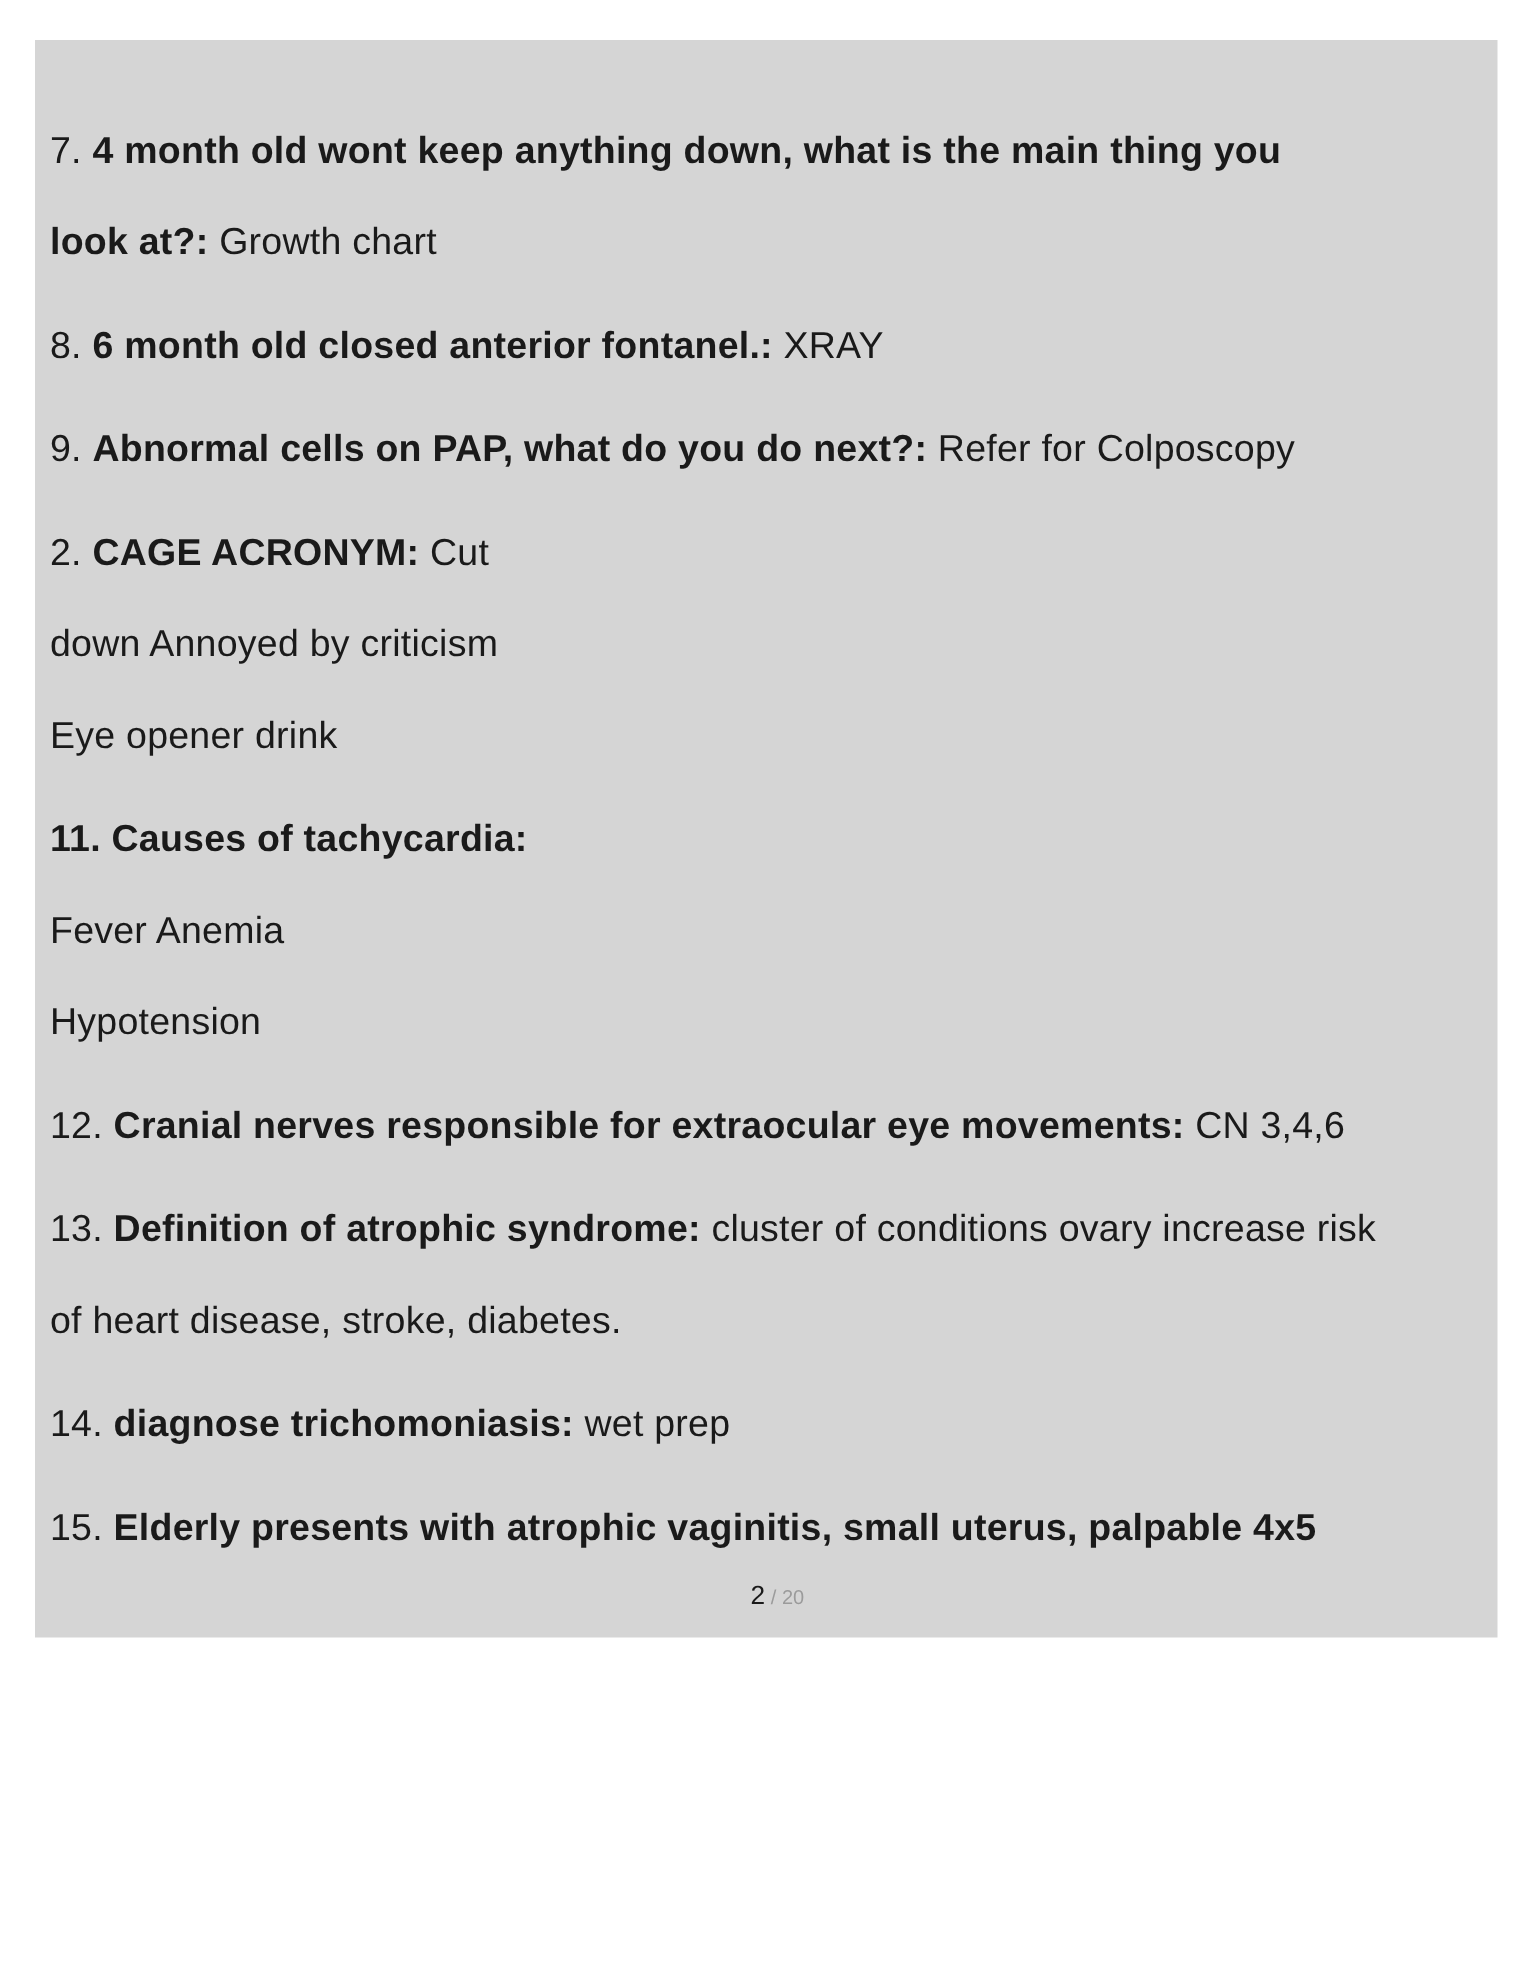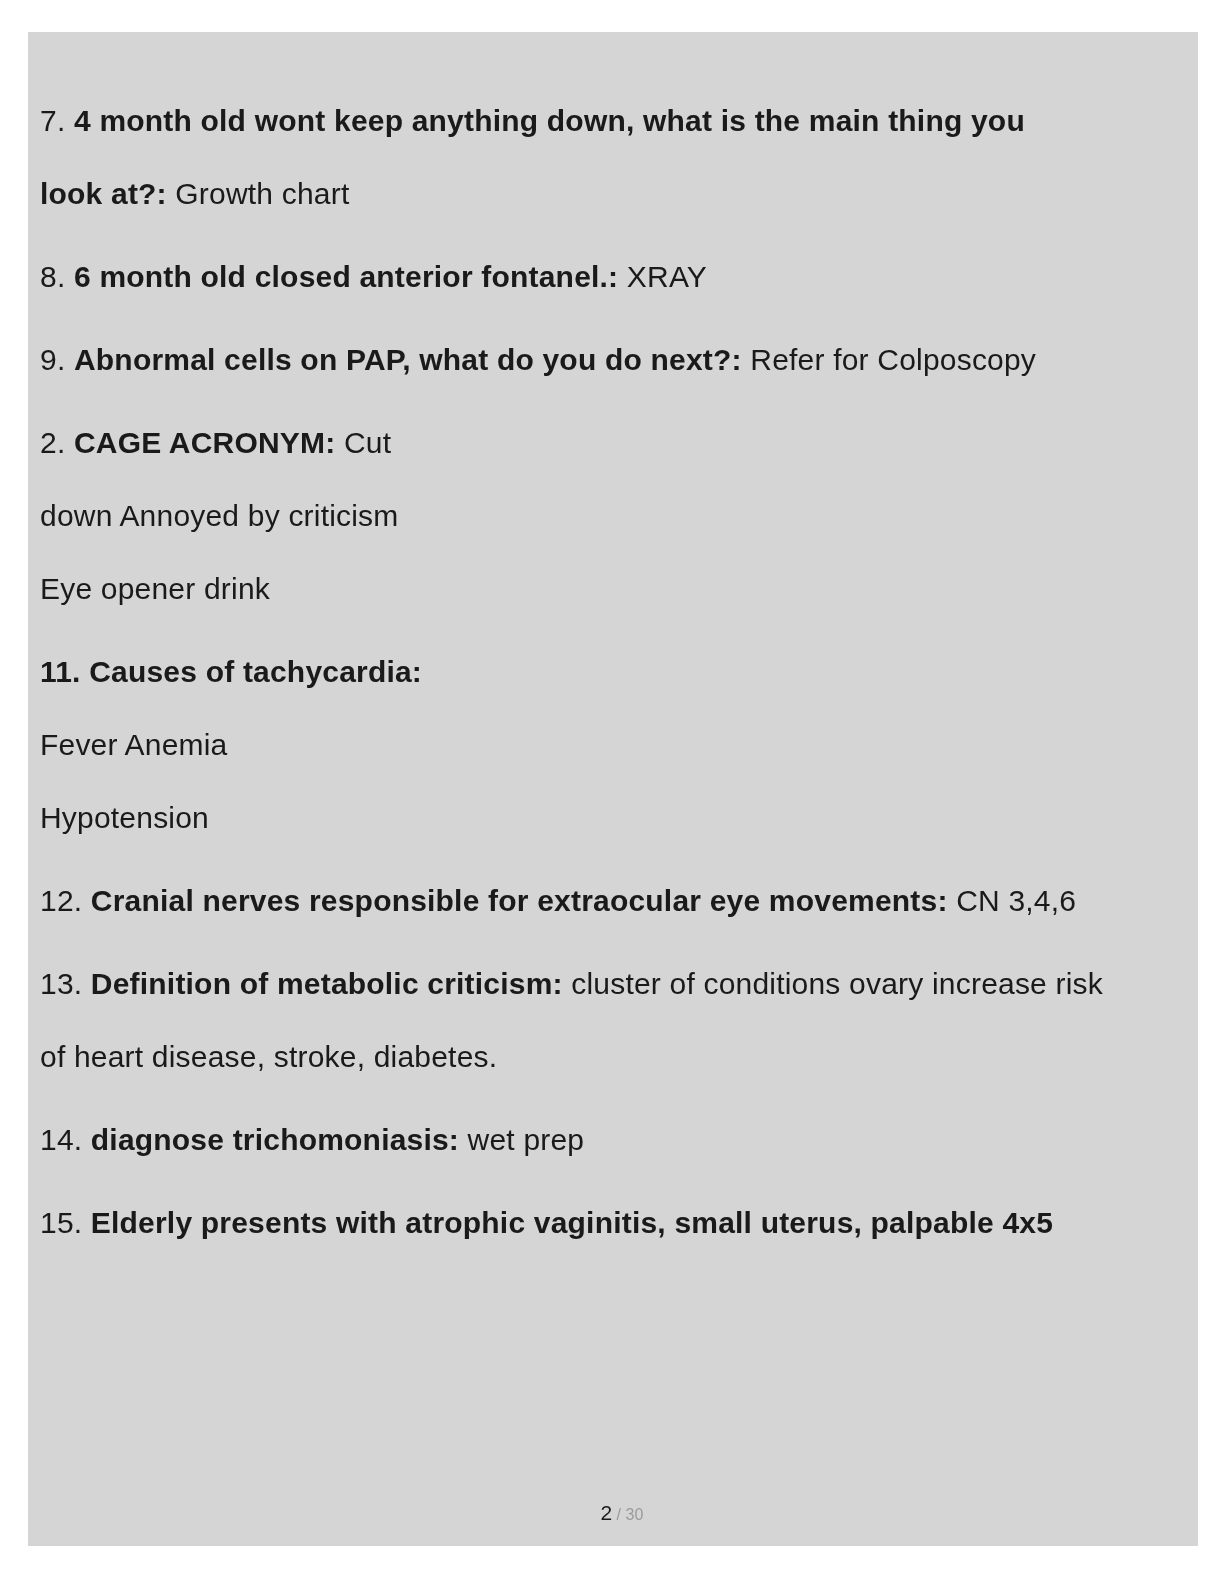--- a/index.html
+++ b/index.html
@@ -1,18 +1,18 @@
 <!DOCTYPE html>
 <html><head>
 <meta charset="utf-8">
 <style>
   * { margin:0; padding:0; box-sizing:border-box; }
   html,body { width:1224px; height:1584px; background:#ffffff;
     font-family:"Liberation Sans","DejaVu Sans",sans-serif; }
-  .sheet { position:absolute; left:28px; top:32px; width:1170px; height:1514px;
+  .sheet { position:absolute; left:28px; top:32px; width:1170px; height:1278px;
     background:#d5d5d5; }
   .content { position:absolute; left:12px; top:52px; width:1146px; }
   .line { white-space:pre; font-size:30px; line-height:73px; height:73px;
     color:#1a1a1a; letter-spacing:0.2px; }
   .line .b { font-weight:bold; }
   .para + .para { margin-top:10px; }
   .footer { position:absolute; left:0; bottom:3px; width:100%; text-align:center;
     white-space:pre; }
   .pnum  { font-size:21px; color:#1a1a1a; }
   .psep  { font-size:16px; color:#9b9b9b; }
@@ -47,30 +47,30 @@
       <div class="line"><span class="b">11. Causes of tachycardia:</span></div>
       <div class="line"><span>Fever Anemia</span></div>
       <div class="line"><span>Hypotension</span></div>
     </div>
 
     <div class="para">
       <div class="line"><span>12. </span><span class="b">Cranial nerves responsible for extraocular eye movements:</span><span> CN 3,4,6</span></div>
     </div>
 
     <div class="para">
-      <div class="line"><span>13. </span><span class="b">Definition of metabolic criticism:</span><span> cluster of conditions ovary increase risk</span></div>
+      <div class="line"><span>13. </span><span class="b">Definition of atrophic syndrome:</span><span> cluster of conditions ovary increase risk</span></div>
       <div class="line"><span>of heart disease, stroke, diabetes.</span></div>
     </div>
 
     <div class="para">
       <div class="line"><span>14. </span><span class="b">diagnose trichomoniasis:</span><span> wet prep</span></div>
     </div>
 
     <div class="para">
       <div class="line"><span>15. </span><span class="b">Elderly presents with atrophic vaginitis, small uterus, palpable 4x5</span></div>
     </div>
 
   </div>
 
   <div class="footer">
-    <span class="pnum">2</span><span class="psep"> / </span><span class="ptot">30</span>
+    <span class="pnum">2</span><span class="psep"> / </span><span class="ptot">20</span>
   </div>
 </div>
 
 </body></html>

